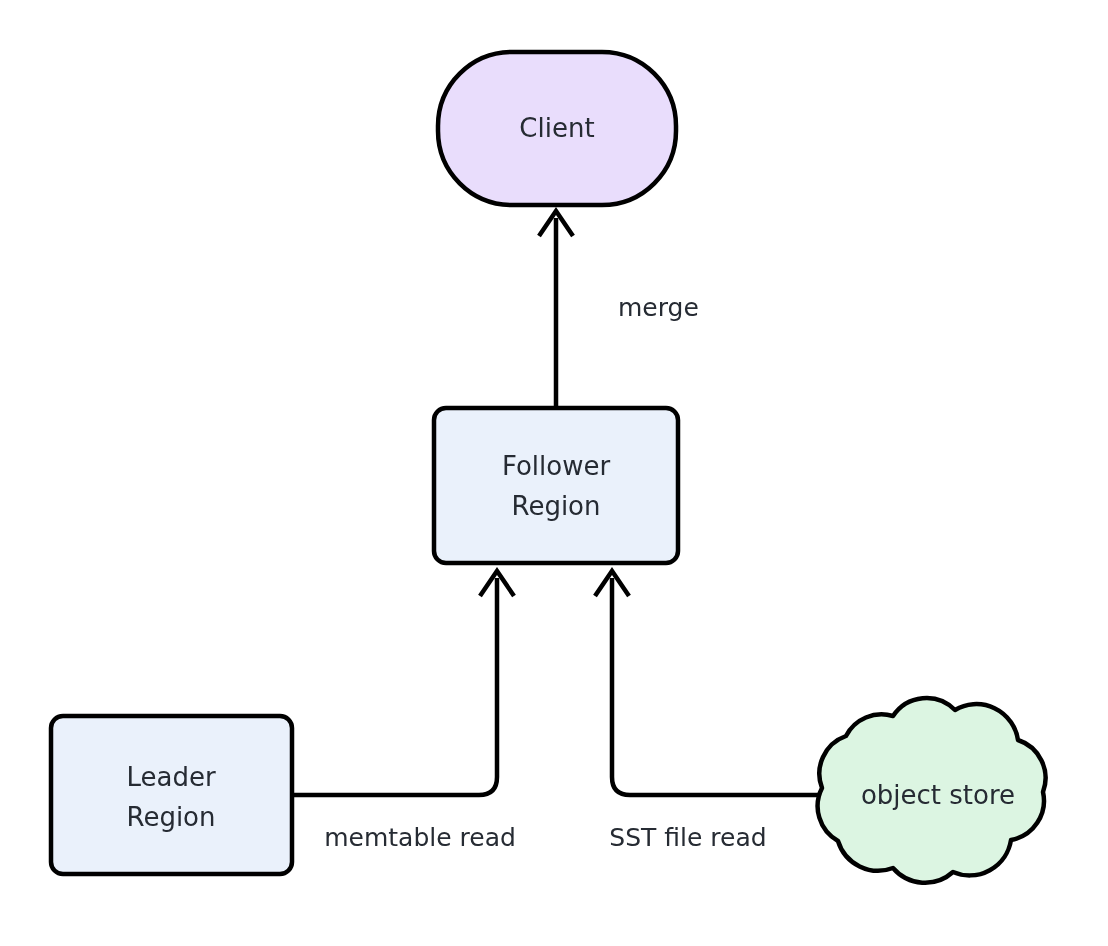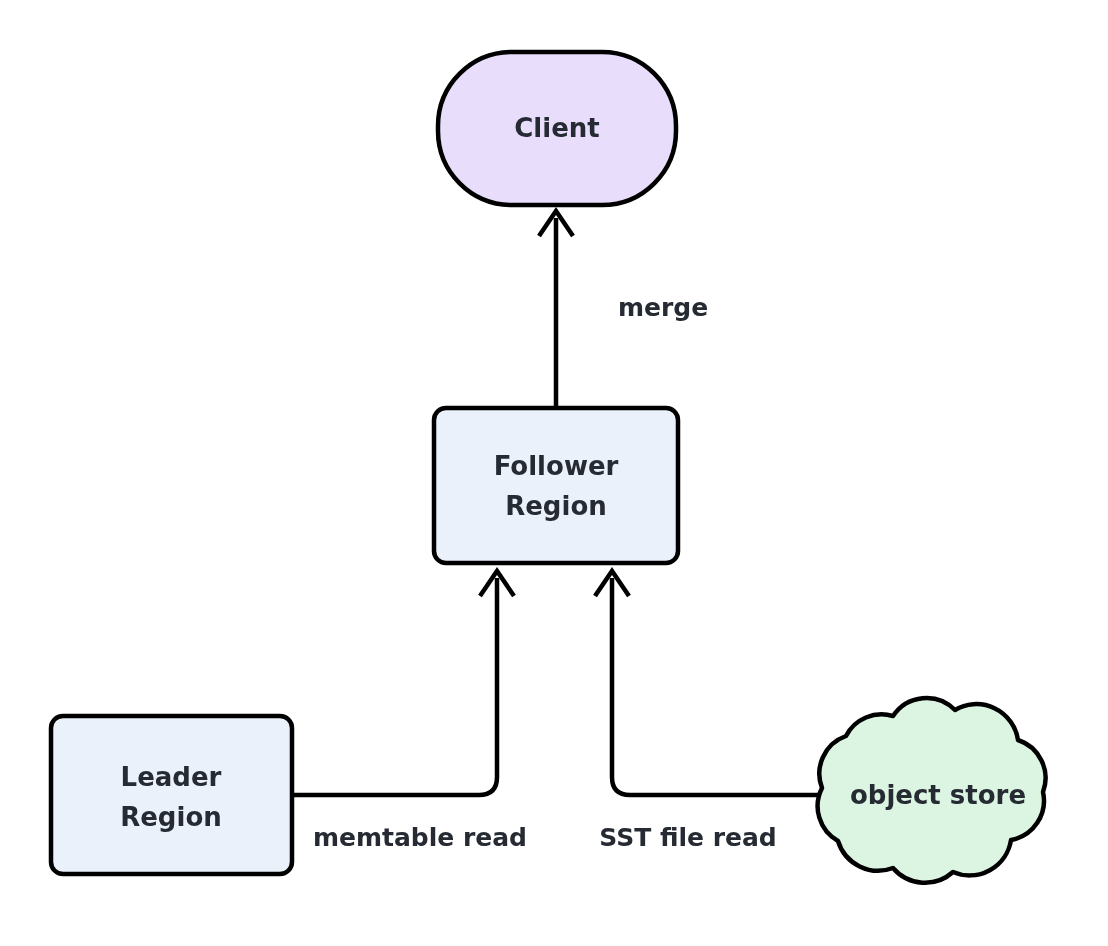--- a/index.html
+++ b/index.html
@@ -9,21 +9,20 @@
   }
   body {
     font-family: "DejaVu Sans", sans-serif;
   }
   #diagram-root {
     position: relative;
     width: 1108px;
     height: 946px;
     background: #ffffff;
     overflow: hidden;
-    font-weight: bold;
   }
   #diagram-svg {
     position: absolute;
     top: 0;
     left: 0;
     width: 1108px;
     height: 946px;
   }
   .node-label {
     font-family: "DejaVu Sans", sans-serif;

